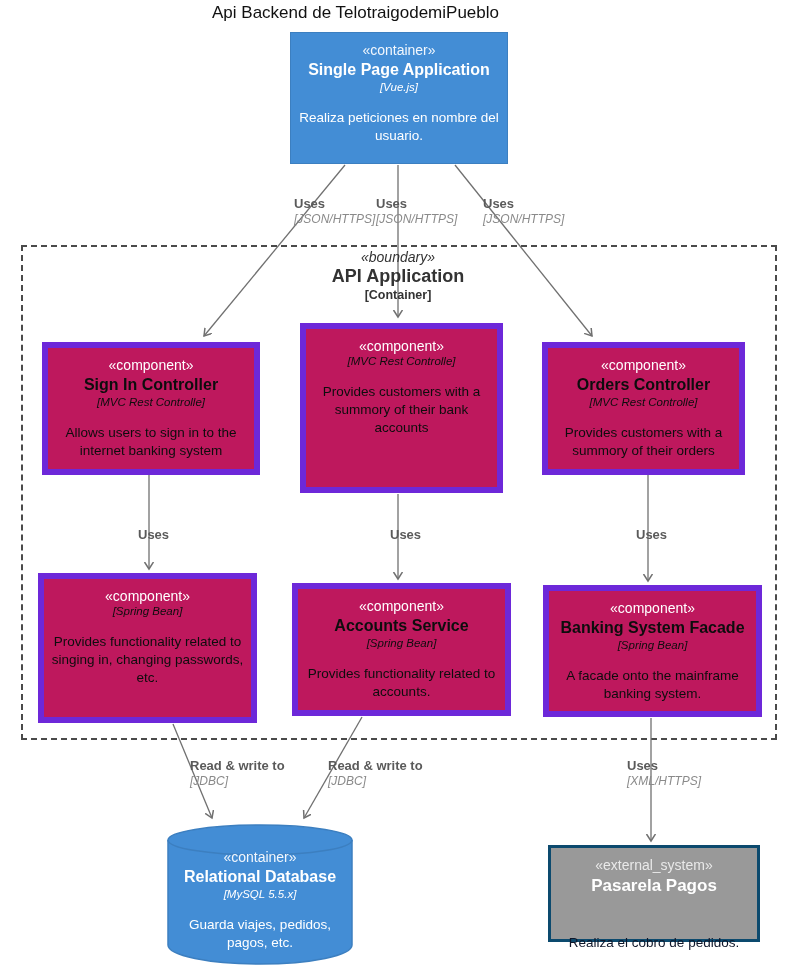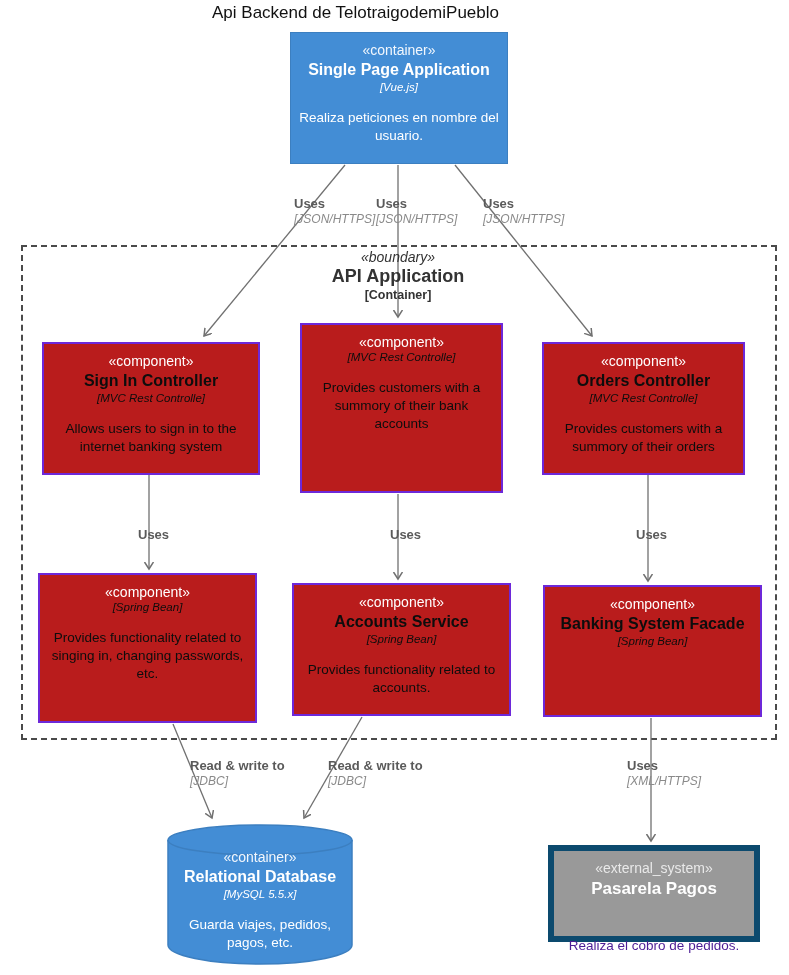--- a/index.html
+++ b/index.html
@@ -9,31 +9,31 @@
   }
   #diagram-title {
     position:absolute; left:0; top:3px; width:711px; text-align:center;
     font-size:17px; font-weight:400; color:#111111;
   }
   .node {
     position:absolute; box-sizing:border-box; display:flex; flex-direction:column;
     align-items:center; text-align:center; z-index:8;
   }
   .container-node { background:#438DD5; border:1px solid #3C7FC0; color:#ffffff; }
-  .component-node { background:#b91c1c; border:2px solid #6d28d9; color:#0d0d0d; }
-  .external-node  { background:#999999; border:6px solid #0c4a6e; color:#ffffff; }
+  .component-node { background:#be185d; border:6px solid #6d28d9; color:#0d0d0d; }
+  .external-node  { background:#999999; border:3px solid #0c4a6e; color:#ffffff; }
   .stereo { font-size:14px; margin-top:9px; }
   .container-node .stereo { color:#f2f7fd; }
   .component-node .stereo { color:#ffffff; }
   .external-node  .stereo { color:#e9e9e9; }
   .ntitle { font-weight:bold; font-size:16px; line-height:1.25; margin-top:2px; padding:0 4px; }
   .ntech { font-style:italic; font-size:11.5px; margin-top:1px; }
   .ndesc { font-size:13.5px; line-height:1.35; margin-top:16px; padding:0 7px; }
   .external-node .ntitle { font-size:17px; }
-  .external-node .ndesc { color:#4c1d95;margin-top:38px; }
+  .external-node .ndesc { color:#0f172a;margin-top:38px; }
 
   #boundary-box {
     position:absolute; left:21px; top:245px; width:756px; height:495px;
     border:2px dashed #4a4a4a; z-index:2; box-sizing:border-box;
   }
   #boundary-label {
     position:absolute; left:298px; top:249px; width:200px; text-align:center;
     color:#333333; z-index:60;
   }
   #boundary-label .b-stereo { font-style:italic; font-size:14px; }
@@ -104,20 +104,21 @@
     <div class="stereo">«component»</div>
     <div class="ntitle">Accounts Service</div>
     <div class="ntech">[Spring Bean]</div>
     <div class="ndesc">Provides functionality related to accounts.</div>
   </div>
 
   <div class="node component-node" style="left:543px;top:585px;width:219px;height:132px">
     <div class="stereo">«component»</div>
     <div class="ntitle">Banking System Facade</div>
     <div class="ntech">[Spring Bean]</div>
+    <div class="ndesc">A facade onto the mainframe banking system.</div>
   </div>
 
   <div id="db-node">
     <svg width="186" height="144" aria-hidden="true">
       <path d="M1,17 a92,15 0 0 1 184,0 v105 a92,19 0 0 1 -184,0 z" fill="#438DD5" stroke="#3C7FC0" stroke-width="1.5"></path>
       <path d="M1,17 a92,15 0 0 0 184,0" fill="none" stroke="#3C7FC0" stroke-width="1.5"></path>
     </svg>
     <div id="db-text">
       <div class="stereo">«container»</div>
       <div class="ntitle">Relational Database</div>

